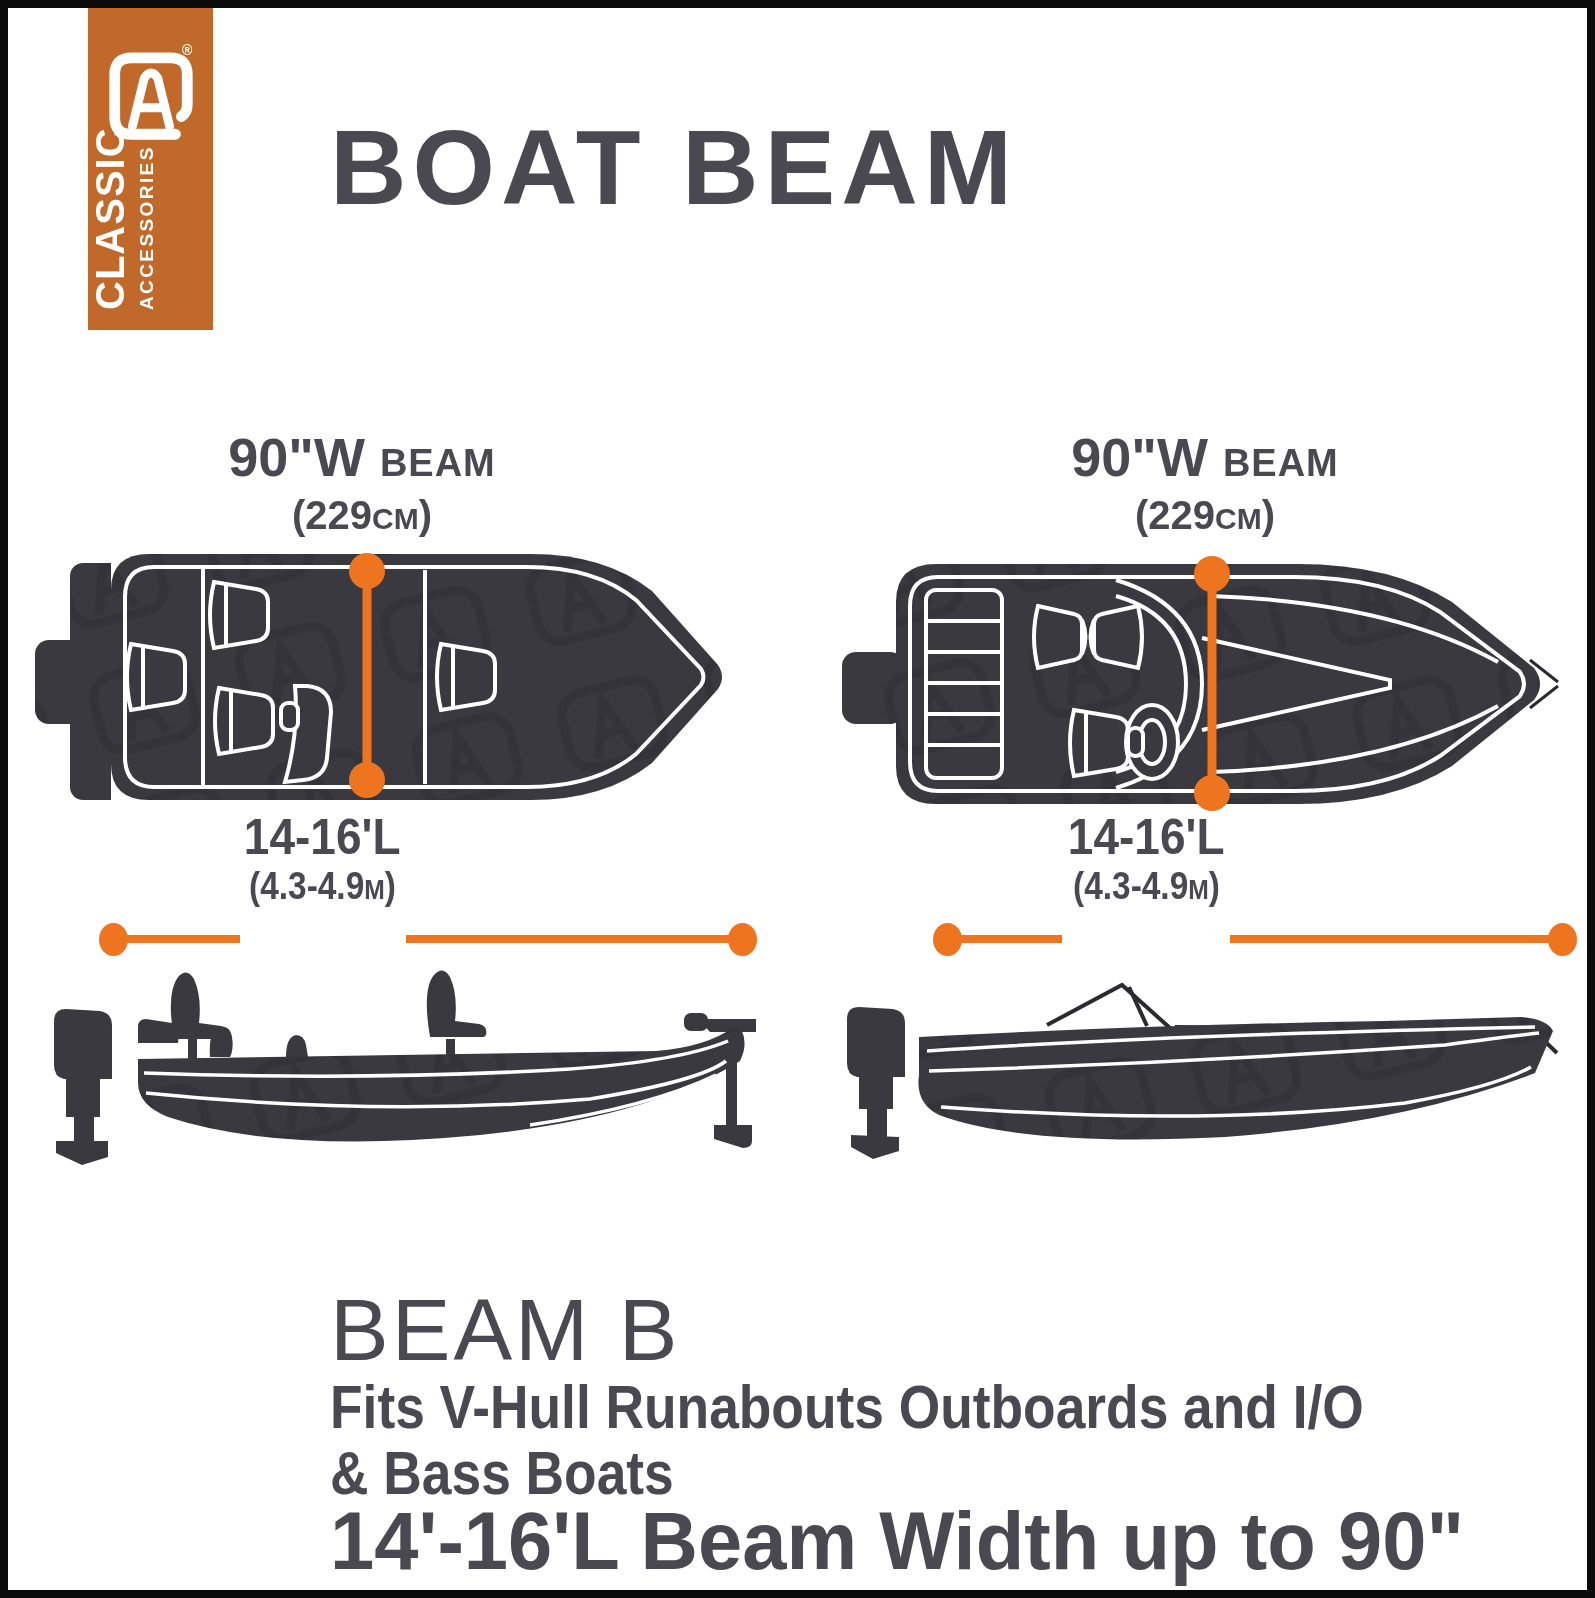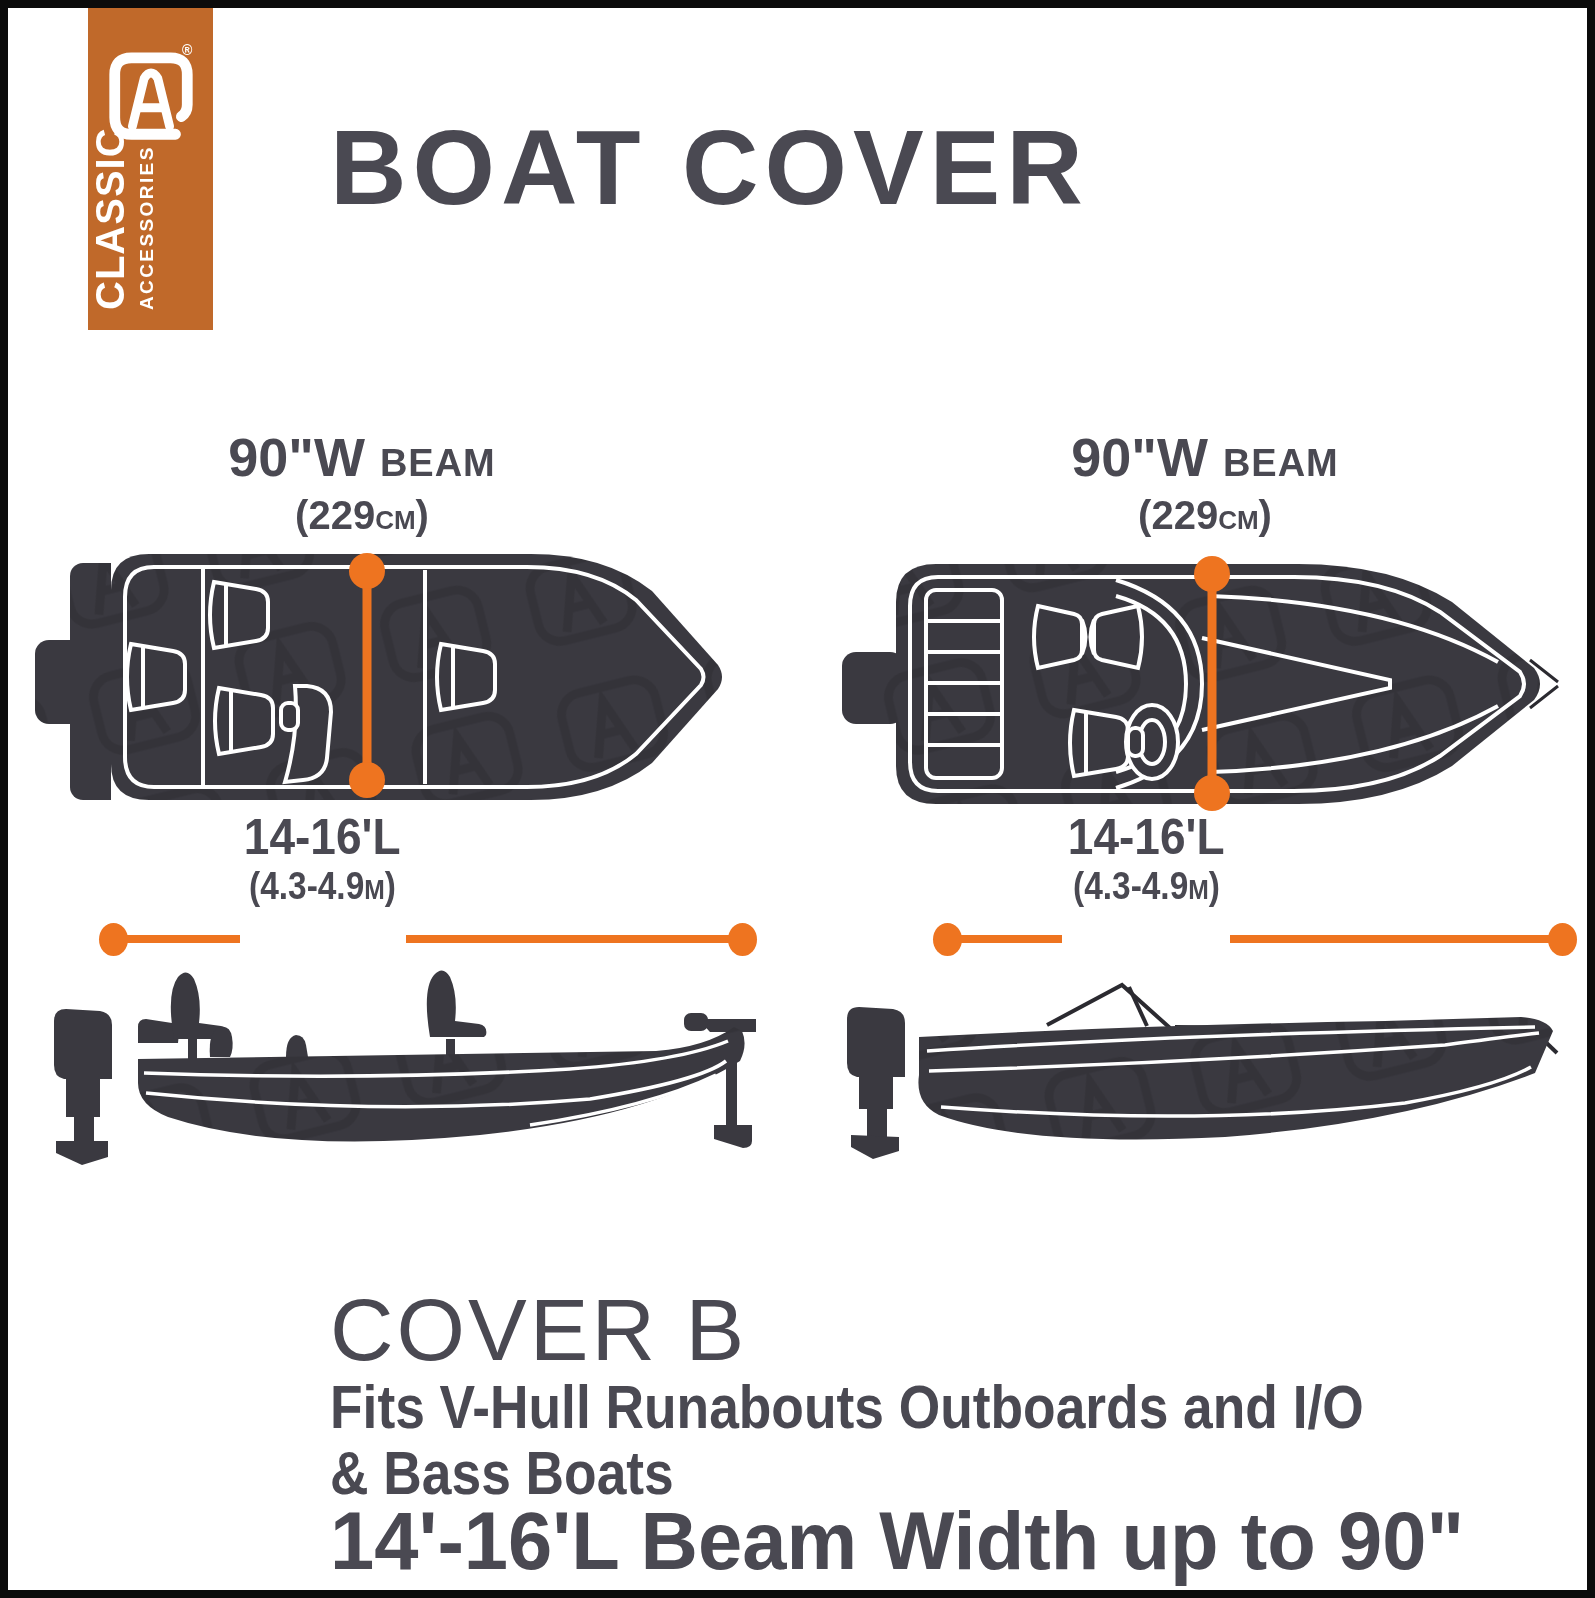--- a/index.html
+++ b/index.html
@@ -18,21 +18,21 @@
 
   
   .title{position:absolute;left:330px;top:112px;font-size:106px;font-weight:700;
          letter-spacing:6px;line-height:1.05;}
 
   
   .beam-label{position:absolute;width:500px;text-align:center;top:428px;}
   .beam-label .l1{font-size:54px;font-weight:700;line-height:58px;}
   .beam-label .l1 .unit{font-size:38px;letter-spacing:1px;}
   .beam-label .l2{font-size:40px;font-weight:700;line-height:46px;}
-  .beam-label .l2 .small{font-size:26px;}
+  .beam-label .l2 .small{font-size:30px;}
 
   .len-label{position:absolute;width:400px;text-align:center;top:810px;}
   .len-label .l1{font-size:50px;font-weight:700;line-height:54px;display:inline-block;transform:scaleX(.92);}
   .len-label .l2{font-size:38px;font-weight:700;line-height:44px;display:inline-block;transform:scaleX(.88);}
   .len-label .l2 .small{font-size:28px;}
 
   .len-seg{position:absolute;height:8px;background:#ee7420;top:935px;}
   .len-dot{position:absolute;width:29px;height:33px;border-radius:50%;background:#ee7420;top:923px;}
 
   .boat-svg{position:absolute;}
@@ -71,21 +71,21 @@
         <path d="M34,61 H60" stroke-width="9"></path>
       </g>
     </svg>
     <span class="regmark">®</span>
     <div class="brand-rot">
       <div class="brand-main">CLASSIC</div>
       <div class="brand-sub">ACCESSORIES</div>
     </div>
   </div>
 
-  <div class="title">BOAT COVER</div>
+  <div class="title">BOAT BEAM</div>
 
   <div class="beam-label" style="left:112px">
     <div class="l1"><span>90"W</span>&nbsp;<span class="unit">BEAM</span></div>
     <div class="l2"><span>(229</span><span class="small">CM</span><span>)</span></div>
   </div>
   <div class="beam-label" style="left:955px">
     <div class="l1"><span>90"W</span>&nbsp;<span class="unit">BEAM</span></div>
     <div class="l2"><span>(229</span><span class="small">CM</span><span>)</span></div>
   </div>
 
@@ -223,19 +223,19 @@
       <path d="M688,55 L712,78"></path>
     </g>
     <path fill="url(#wm)" d="M74,62 Q300,50 540,46 L676,42 Q702,44 708,56 L690,98 Q560,148 380,162 Q180,172 94,140 Q70,128 74,100 Z"></path>
     <g stroke="#ffffff" stroke-width="3.5" fill="none">
       <path d="M82,76 Q320,60 690,52"></path>
       <path d="M84,96 Q340,88 600,70 Q660,62 694,58"></path>
       <path d="M96,132 Q360,152 560,128 Q650,112 686,92"></path>
     </g>
   </svg>
 
-  <div class="model">COVER B</div>
+  <div class="model">BEAM B</div>
   <div class="fits1">Fits V-Hull Runabouts Outboards and I/O</div>
   <div class="fits2">&amp; Bass Boats</div>
   <div class="sizeline">14'-16'L Beam Width up to 90"</div>
 
   <div id="frame"></div>
 </div>
 
 </body></html>

